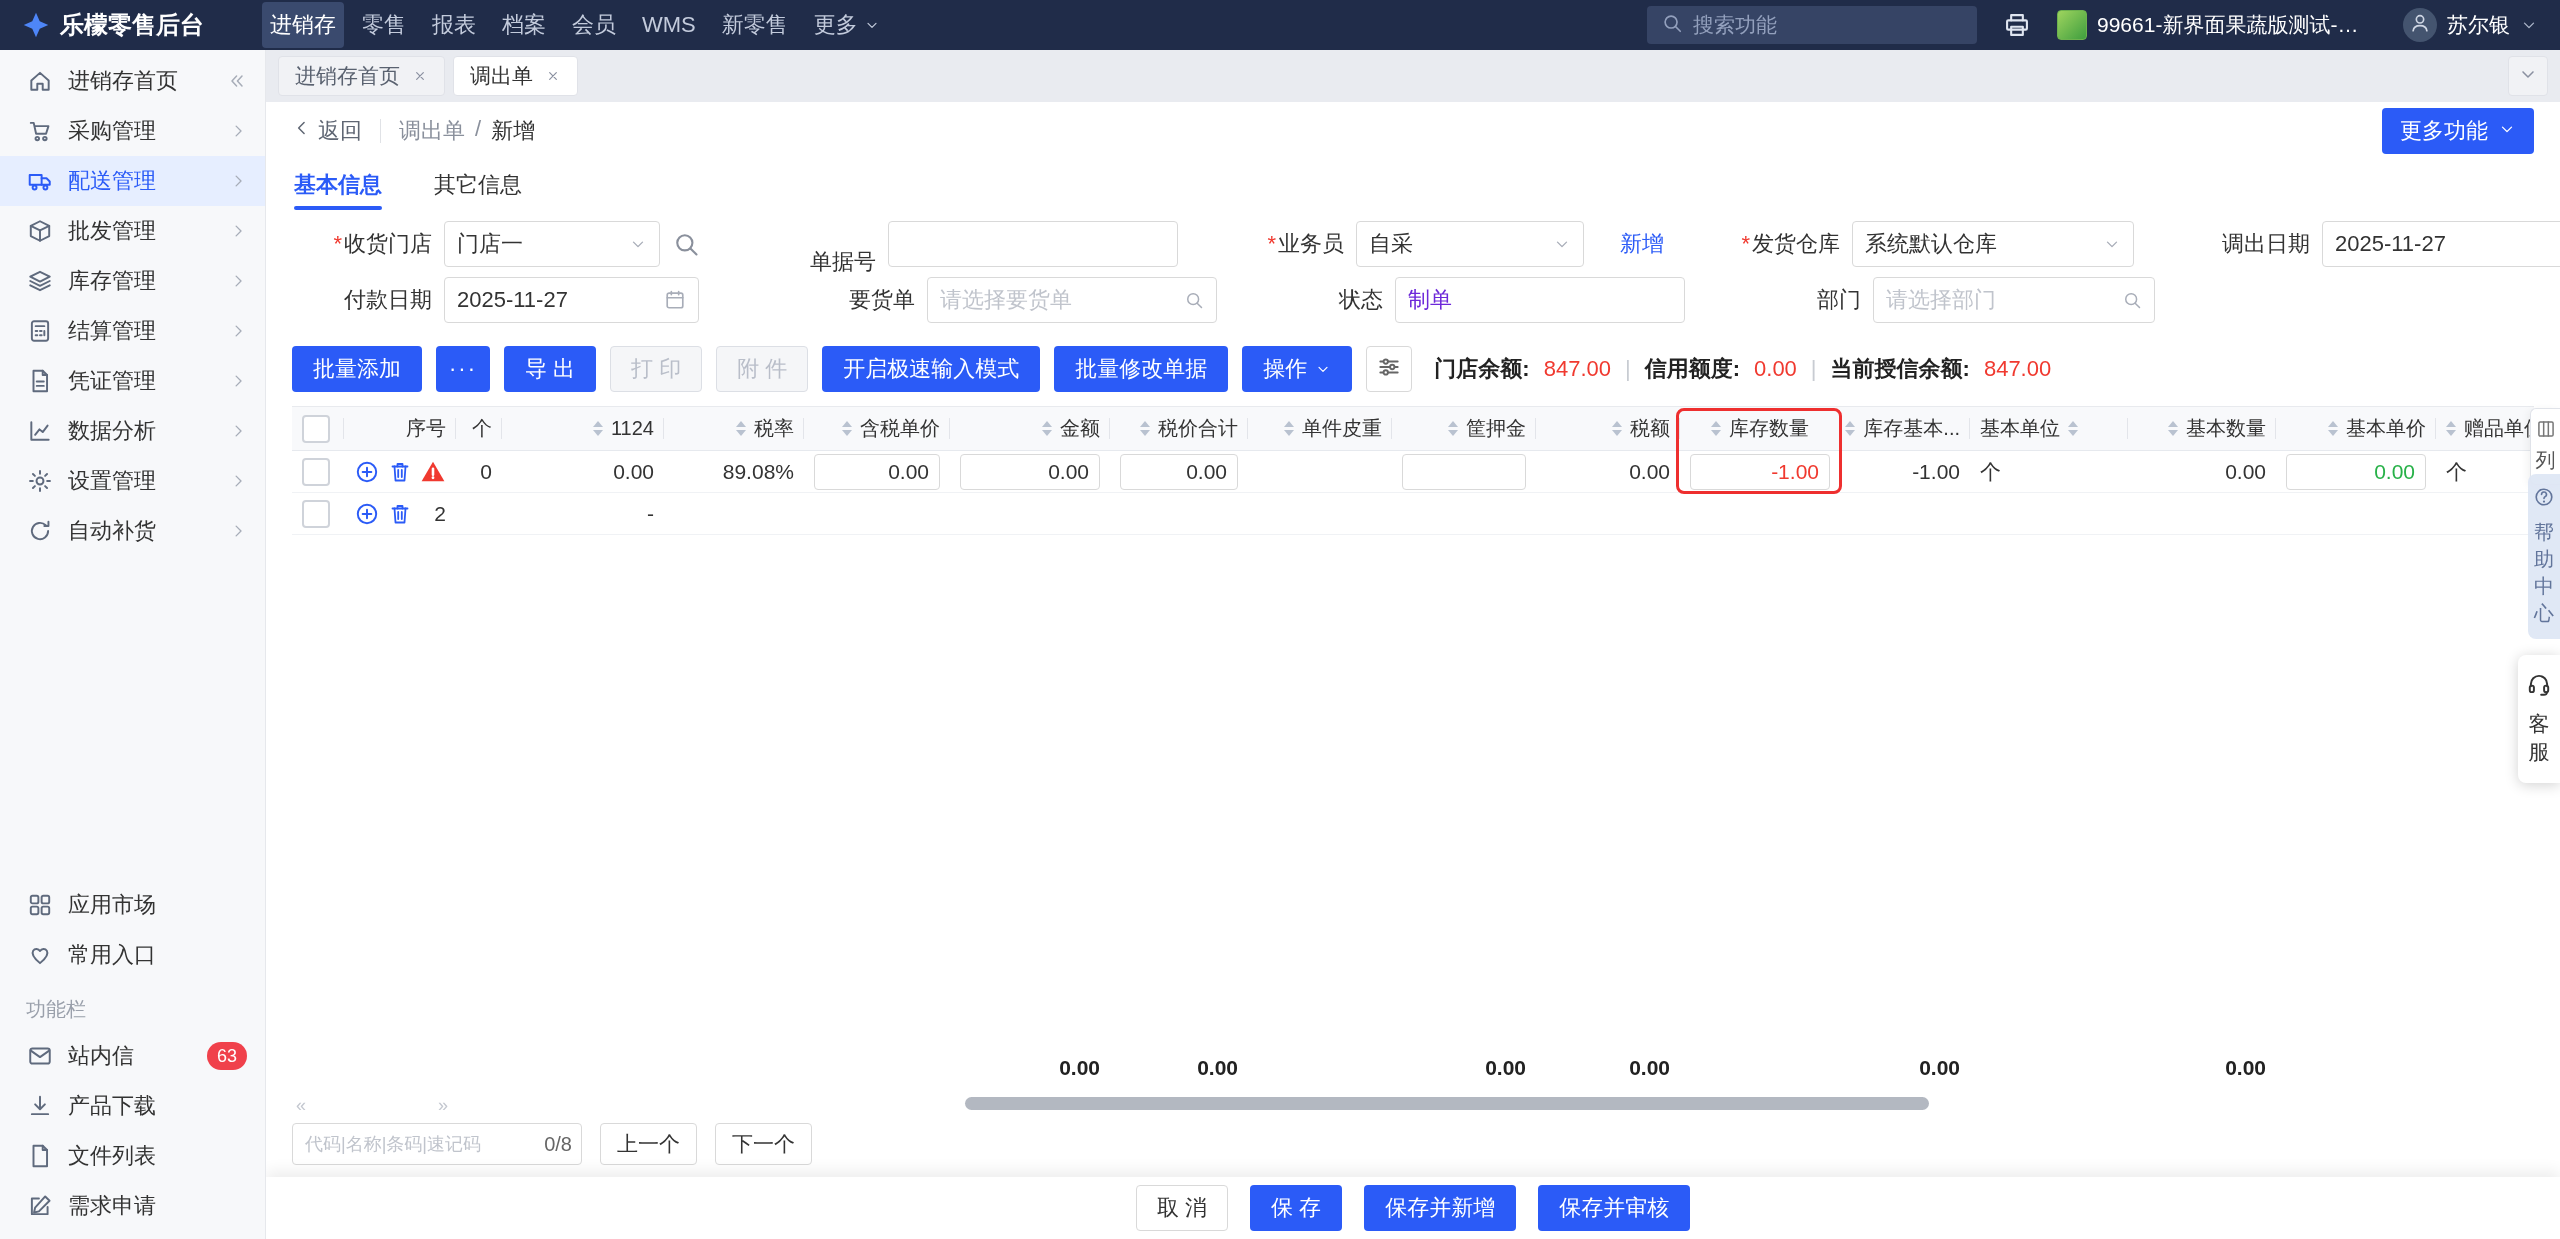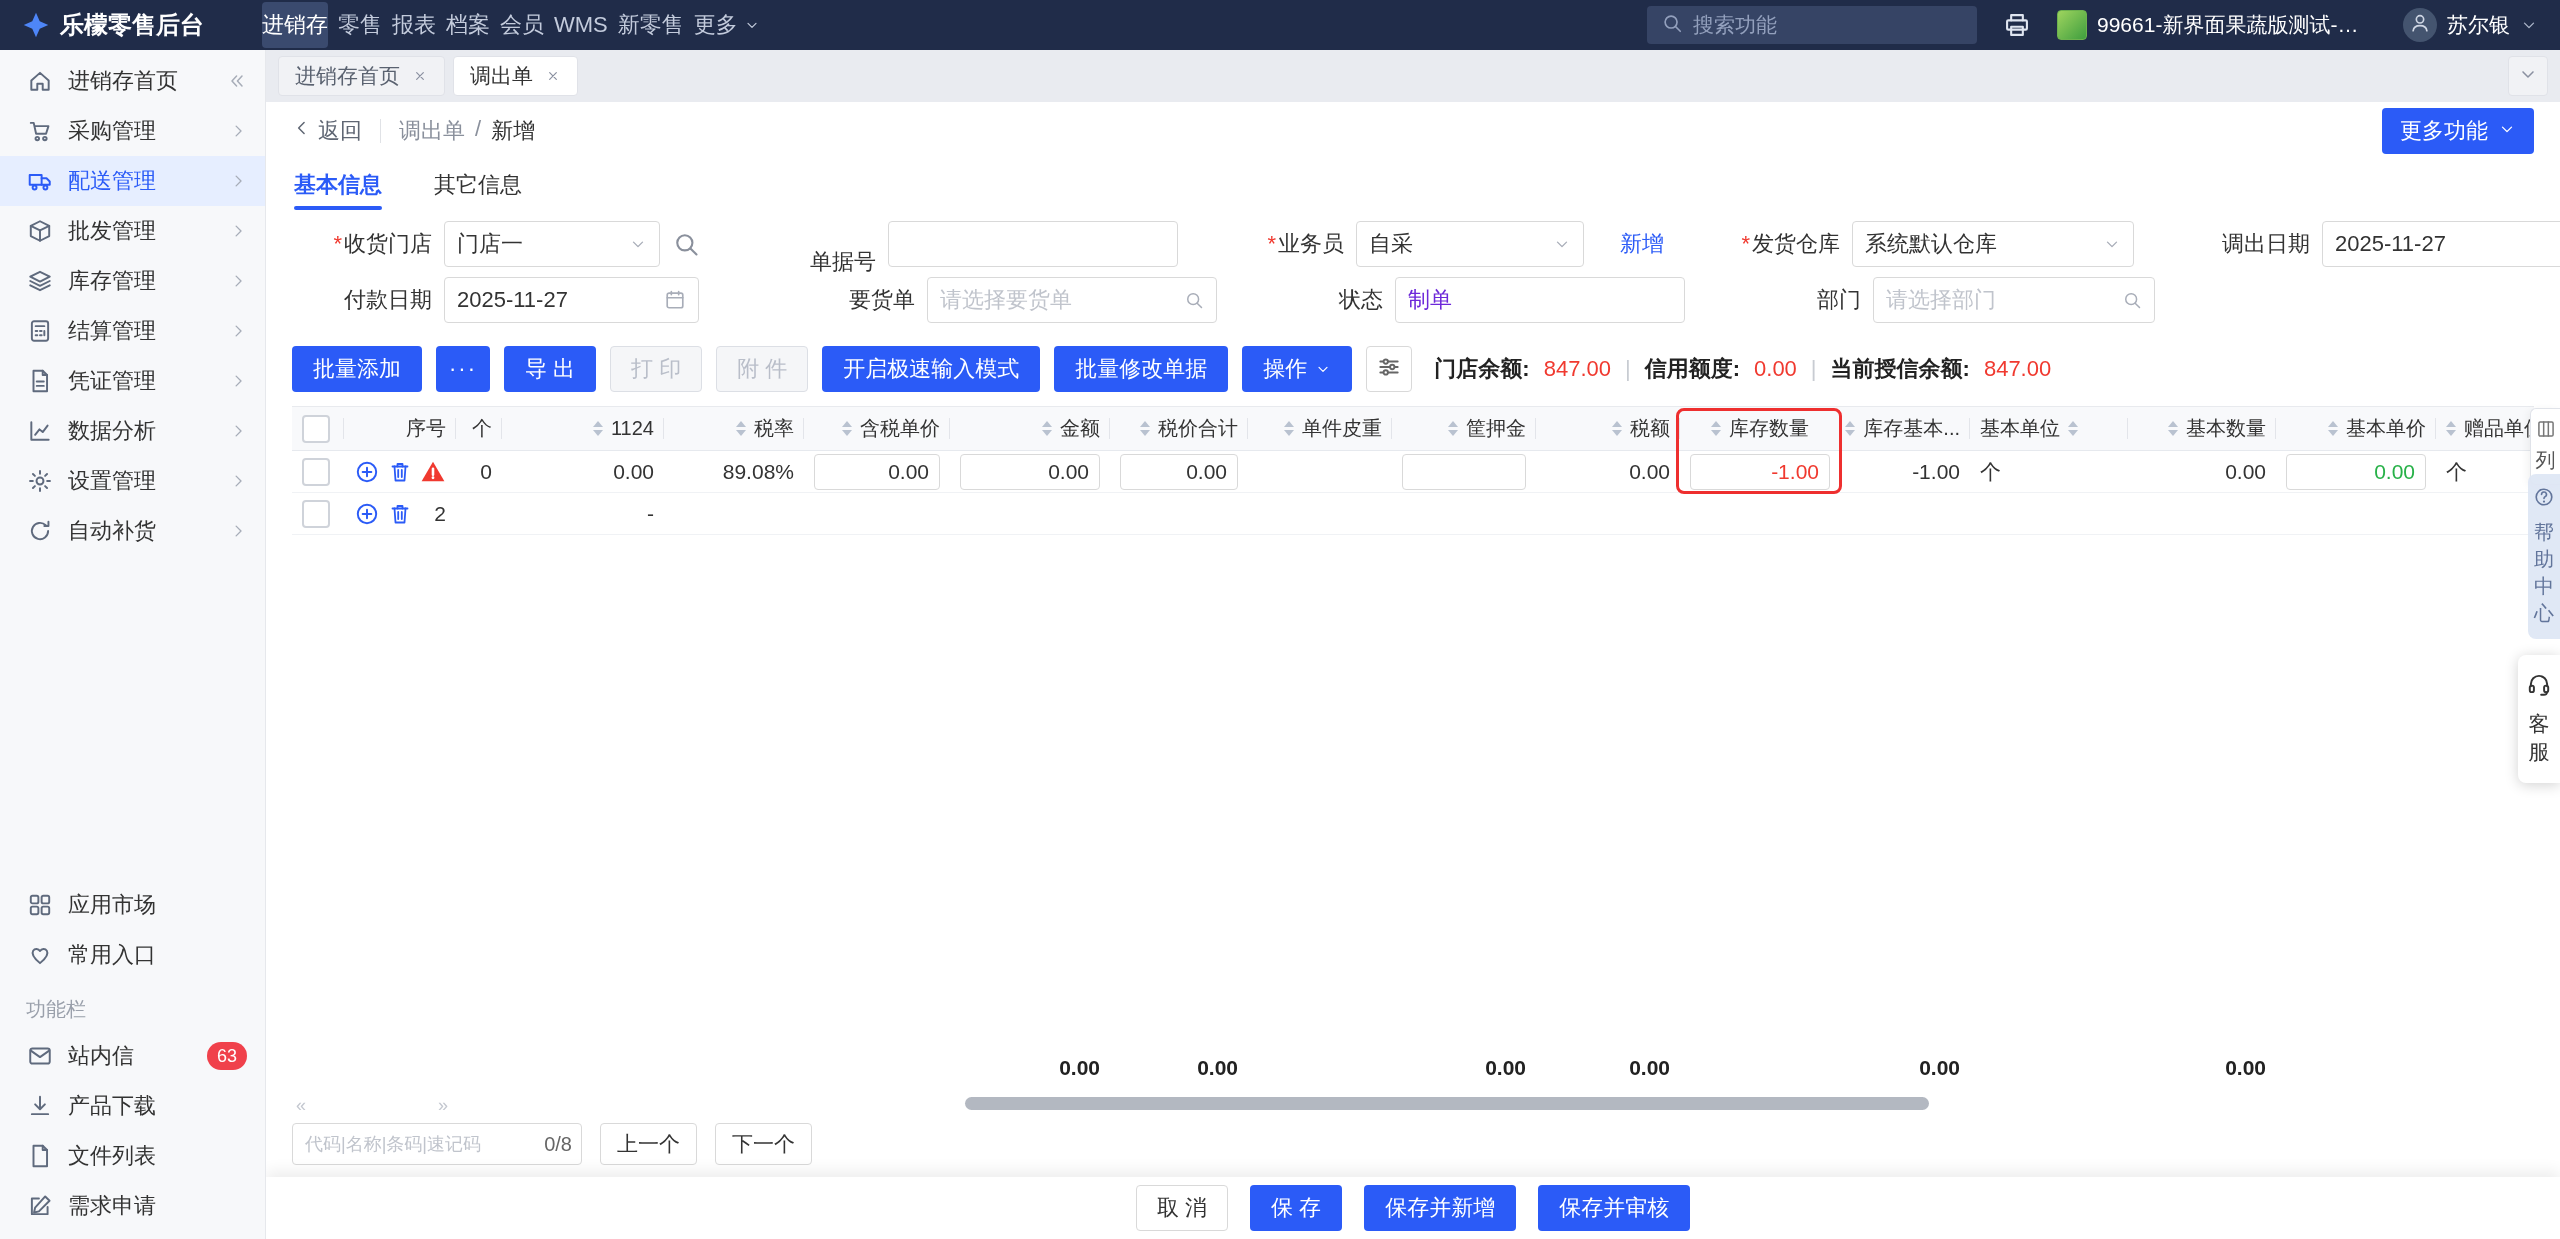--- a/index.html
+++ b/index.html
@@ -5,21 +5,21 @@
   * { box-sizing: border-box; margin: 0; padding: 0; }
   html,body { width:2560px; height:1239px; overflow:hidden;
     font-family:"Liberation Sans","DejaVu Sans",sans-serif; background:#eef0f4; }
 
   
   .navbar { position:absolute; top:0; left:0; right:0; height:50px; background:#202c49;
     display:flex; align-items:center; padding:0 22px; color:#fff; z-index:30; }
   .brand { display:flex; align-items:center; gap:10px; font-size:24px; font-weight:bold; }
   .brand svg { display:block; }
   .nav-items { display:flex; margin-left:58px; gap:10px; align-items:center; }
-  .nav-item { padding:8px 0; border-radius:4px; font-size:22px; color:#c3cbdc; cursor:pointer;
+  .nav-item { padding:8px 8px; border-radius:4px; font-size:22px; color:#c3cbdc; cursor:pointer;
     display:flex; align-items:center; gap:6px; white-space:nowrap; }
   .nav-item.active { background:#3a4a6e; color:#fff; }
   .nav-right { margin-left:auto; display:flex; align-items:center; gap:26px; }
   .nav-search { width:330px; height:38px; background:#364465; border-radius:4px; display:flex;
     align-items:center; gap:10px; padding:0 14px; color:#93a0bd; font-size:21px; cursor:text; }
   .printer { color:#dfe5f0; display:flex; cursor:pointer; }
   .store { display:flex; align-items:center; gap:10px; max-width:320px; cursor:pointer; }
   .store-thumb { width:30px; height:30px; border-radius:4px; flex:none;
     background:linear-gradient(135deg,#9ed45e,#3f9e3f); border:1px solid #6db24e; }
   .store-name { font-size:21px; color:#fff; white-space:nowrap; overflow:hidden; text-overflow:ellipsis; }

